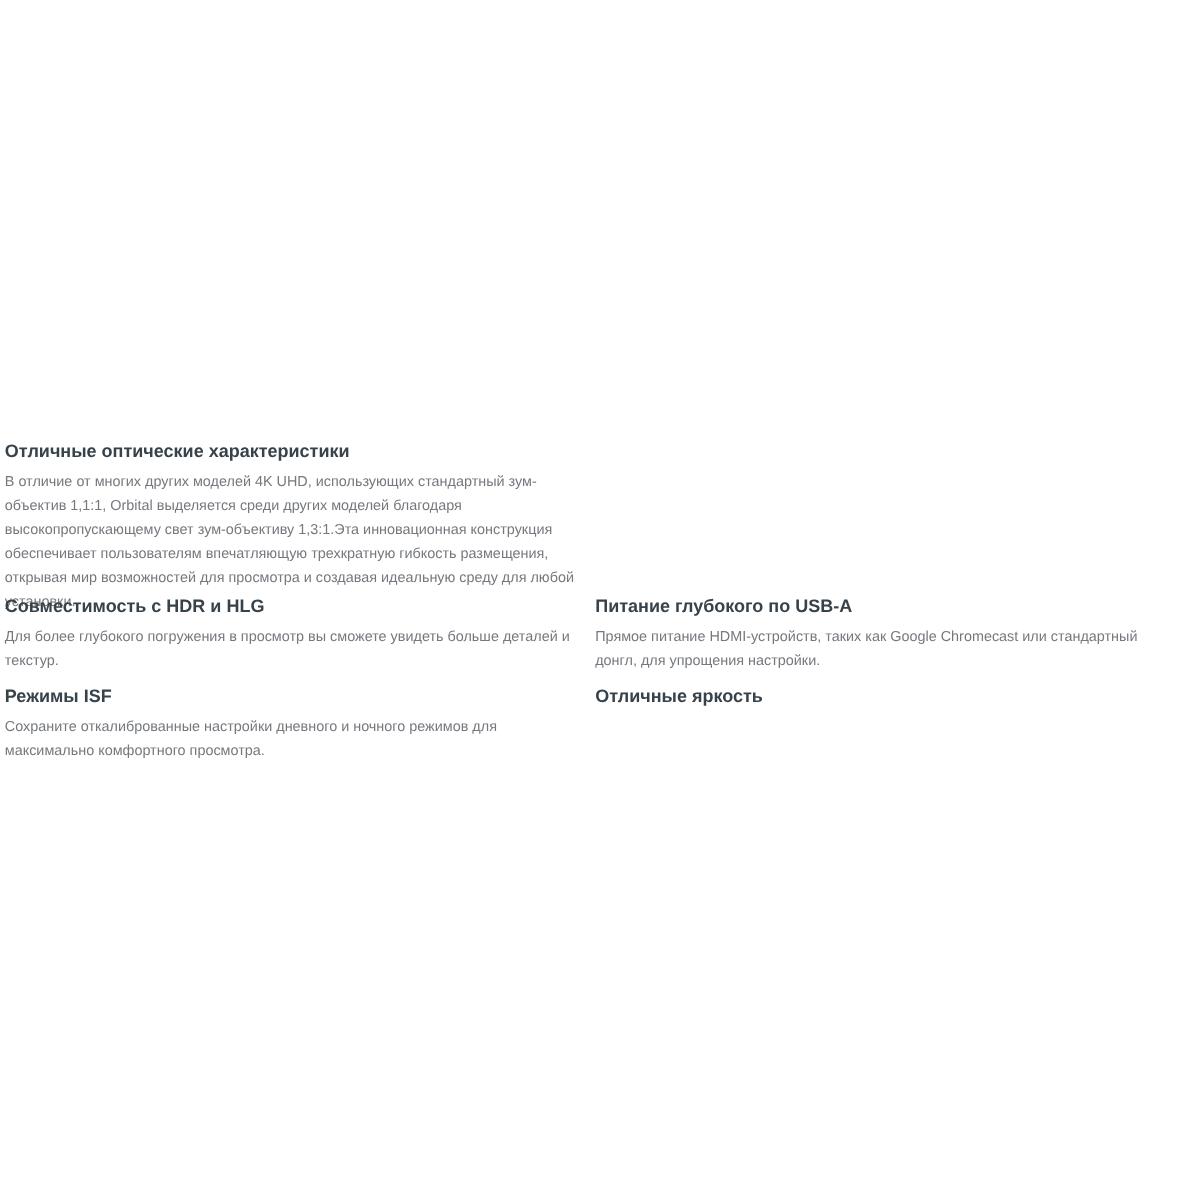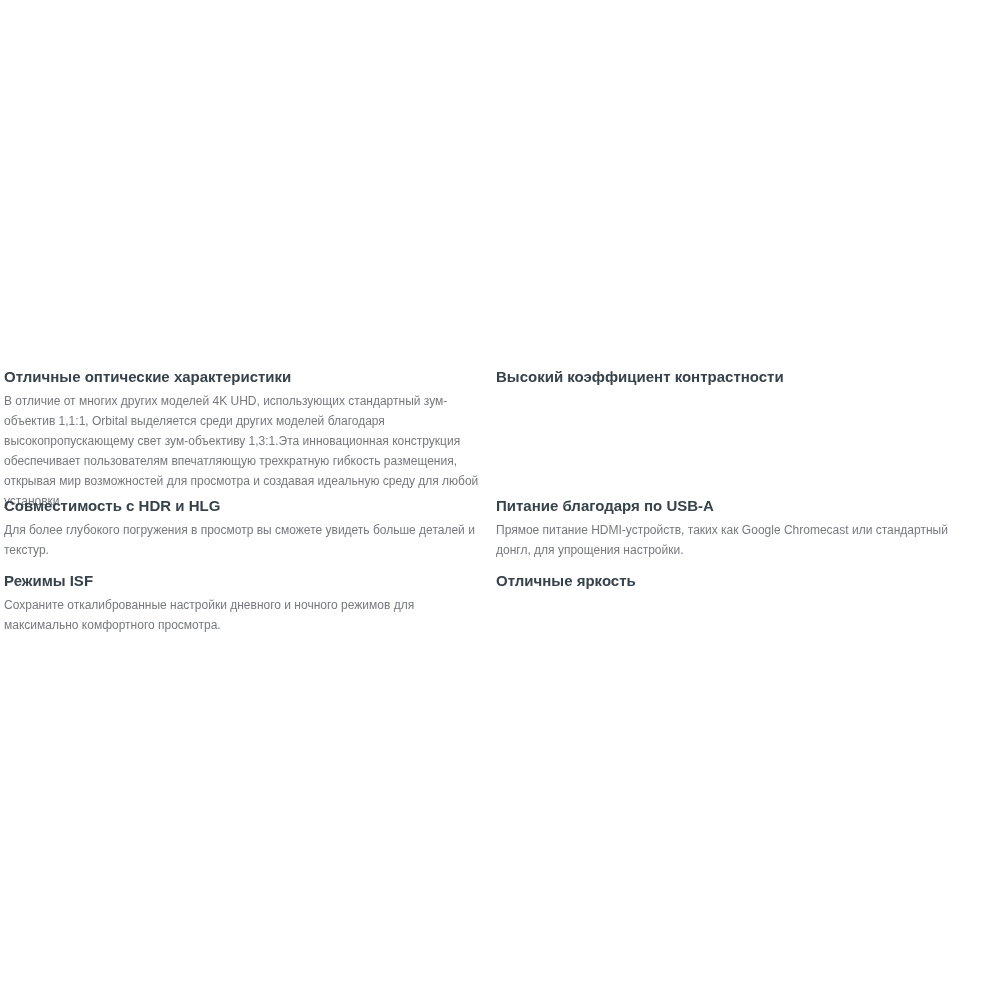--- a/index.html
+++ b/index.html
@@ -57,25 +57,24 @@
     <h3 class="section-title">Совместимость с HDR и HLG</h3>
     <p class="section-body">Для более глубокого погружения в просмотр вы сможете увидеть больше деталей и текстур.</p>
   </section>
 
   <section class="feature-section">
     <h3 class="section-title">Режимы ISF</h3>
     <p class="section-body">Сохраните откалиброванные настройки дневного и ночного режимов для максимально комфортного просмотра.</p>
   </section>
 
   <section class="feature-section">
-    <h3 class="section-title">Высокий коэффициент контрастности</h3>
   </section>
 
   <section class="feature-section">
-    <h3 class="section-title">Питание благодаря по USB-A</h3>
+    <h3 class="section-title">Питание глубокого по USB-A</h3>
     <p class="section-body">Прямое питание HDMI-устройств, таких как Google Chromecast или стандартный донгл, для упрощения настройки.</p>
   </section>
 
   <section class="feature-section">
     <h3 class="section-title">Отличные яркость</h3>
   </section>
 
 </div>
 
 </body></html>

